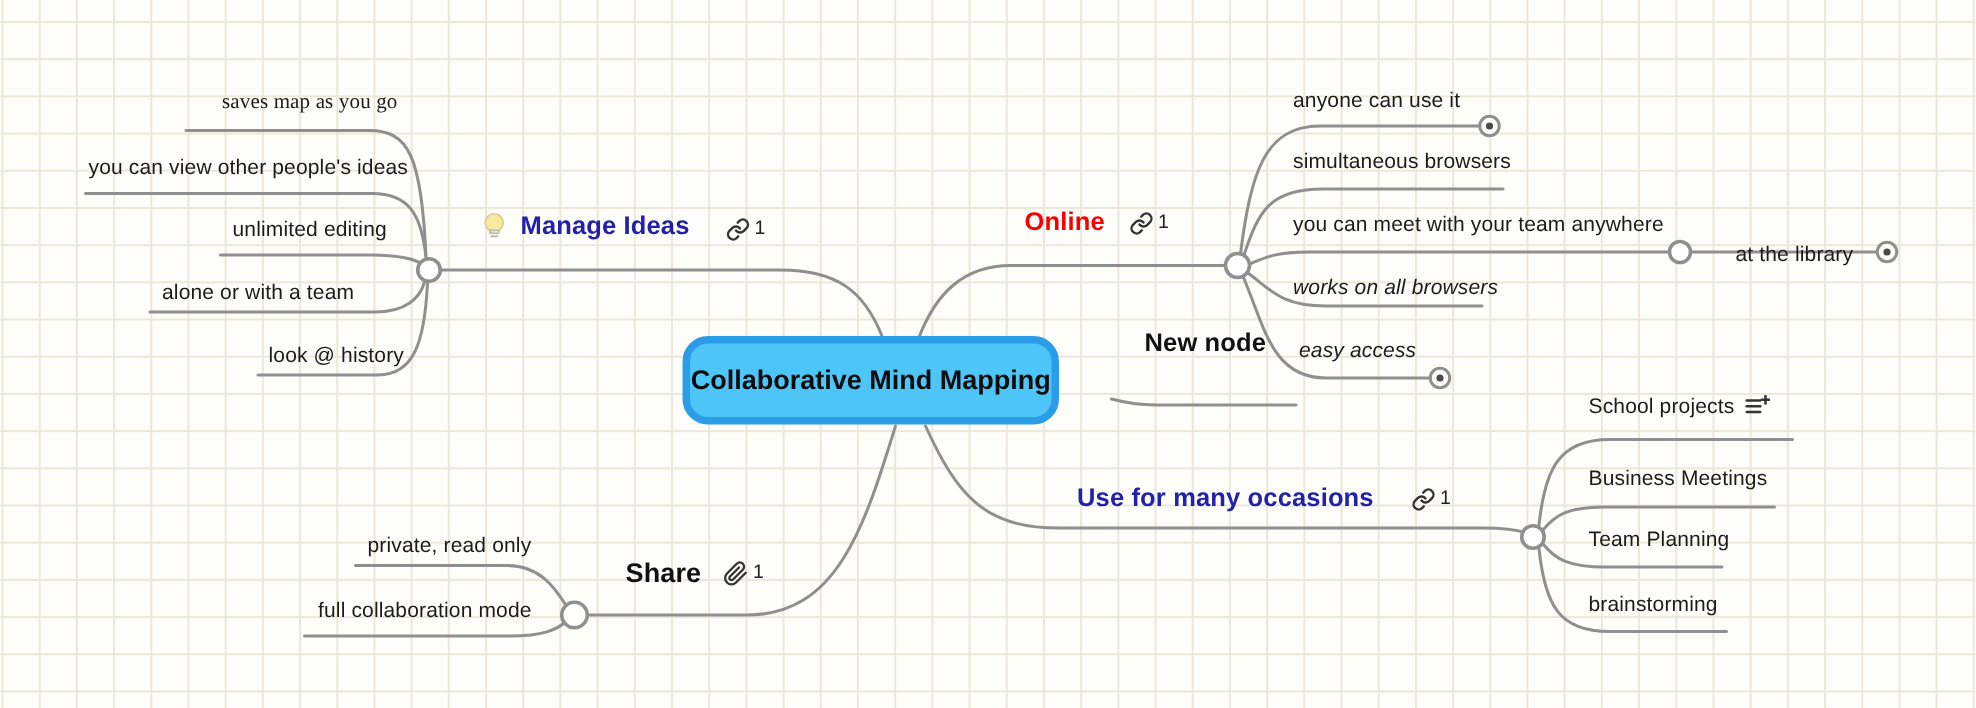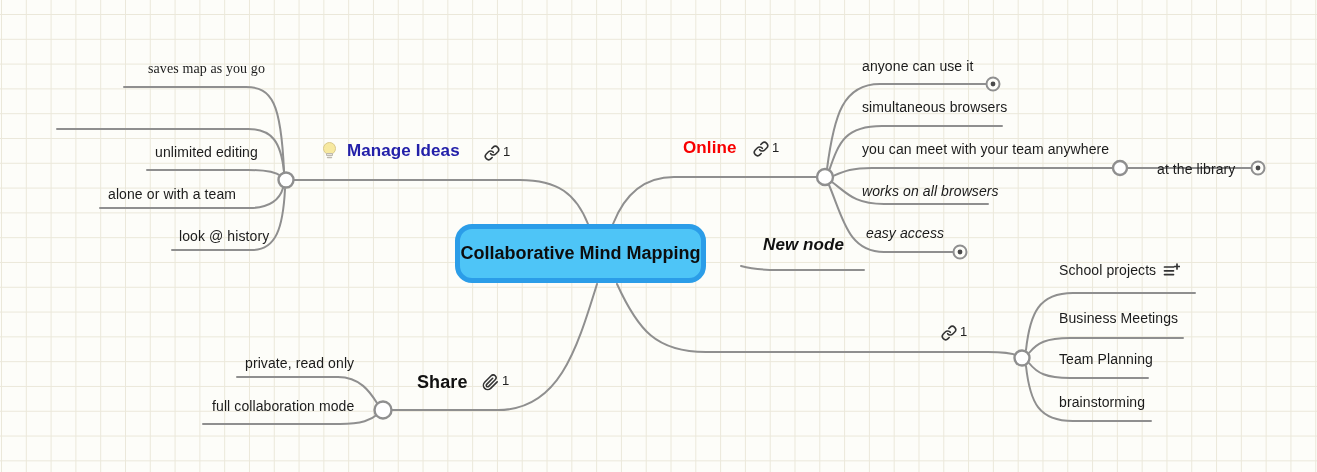--- a/index.html
+++ b/index.html
@@ -112,42 +112,44 @@
   <span class="lbl topic navy" style="left:347px;top:141px;">Manage Ideas</span>
   <span class="icon" style="left:484px;top:145px;">
     <svg width="16" height="16" viewBox="0 0 24 24" fill="none" stroke="#333" stroke-width="2.4" stroke-linecap="round" stroke-linejoin="round">
       <path d="M10 13a5 5 0 0 0 7.54.54l3-3a5 5 0 0 0-7.07-7.07l-1.72 1.71"></path>
       <path d="M14 11a5 5 0 0 0-7.54-.54l-3 3a5 5 0 0 0 7.07 7.07l1.71-1.71"></path>
     </svg>
   </span>
   <span class="count" style="left:503px;top:144px;">1</span>
 
   <span class="lbl" style="left:148px;top:61px;font-family:Liberation Serif, serif;">saves map as you go</span>
+  <span class="lbl" style="left:59px;top:103px;">you can view other people's ideas</span>
   <span class="lbl" style="left:155px;top:144px;">unlimited editing</span>
   <span class="lbl" style="left:108px;top:186px;">alone or with a team</span>
   <span class="lbl" style="left:179px;top:228px;">look @ history</span>
 
   <span class="lbl topic red" style="left:683px;top:138px;">Online</span>
   <span class="icon" style="left:753px;top:141px;">
     <svg width="16" height="16" viewBox="0 0 24 24" fill="none" stroke="#333" stroke-width="2.4" stroke-linecap="round" stroke-linejoin="round">
       <path d="M10 13a5 5 0 0 0 7.54.54l3-3a5 5 0 0 0-7.07-7.07l-1.72 1.71"></path>
       <path d="M14 11a5 5 0 0 0-7.54-.54l-3 3a5 5 0 0 0 7.07 7.07l1.71-1.71"></path>
     </svg>
   </span>
   <span class="count" style="left:772px;top:140px;">1</span>
 
   <span class="lbl" style="left:862px;top:58px;">anyone can use it</span>
   <span class="lbl" style="left:862px;top:99px;">simultaneous browsers</span>
   <span class="lbl" style="left:862px;top:141px;">you can meet with your team anywhere</span>
   <span class="lbl" style="left:1157px;top:141px;margin-top:20px;">at the library</span>
   <span class="lbl" style="left:862px;top:183px;font-style:italic;">works on all browsers</span>
   <span class="lbl" style="left:866px;top:225px;font-style:italic;">easy access</span>
 
-  <span class="lbl topic" style="left:763px;top:235px;font-style:italic;">New node</span>
+  <span class="lbl topic" style="left:763px;top:219px;">New node</span>
 
+  <span class="lbl topic navy" style="left:718px;top:322px;">Use for many occasions</span>
   <span class="icon" style="left:941px;top:325px;">
     <svg width="16" height="16" viewBox="0 0 24 24" fill="none" stroke="#333" stroke-width="2.4" stroke-linecap="round" stroke-linejoin="round">
       <path d="M10 13a5 5 0 0 0 7.54.54l3-3a5 5 0 0 0-7.07-7.07l-1.72 1.71"></path>
       <path d="M14 11a5 5 0 0 0-7.54-.54l-3 3a5 5 0 0 0 7.07 7.07l1.71-1.71"></path>
     </svg>
   </span>
   <span class="count" style="left:960px;top:324px;">1</span>
 
   <span class="lbl" style="left:1059px;top:262px;">School projects</span>
   <span class="icon" style="left:1163px;top:263px;">

